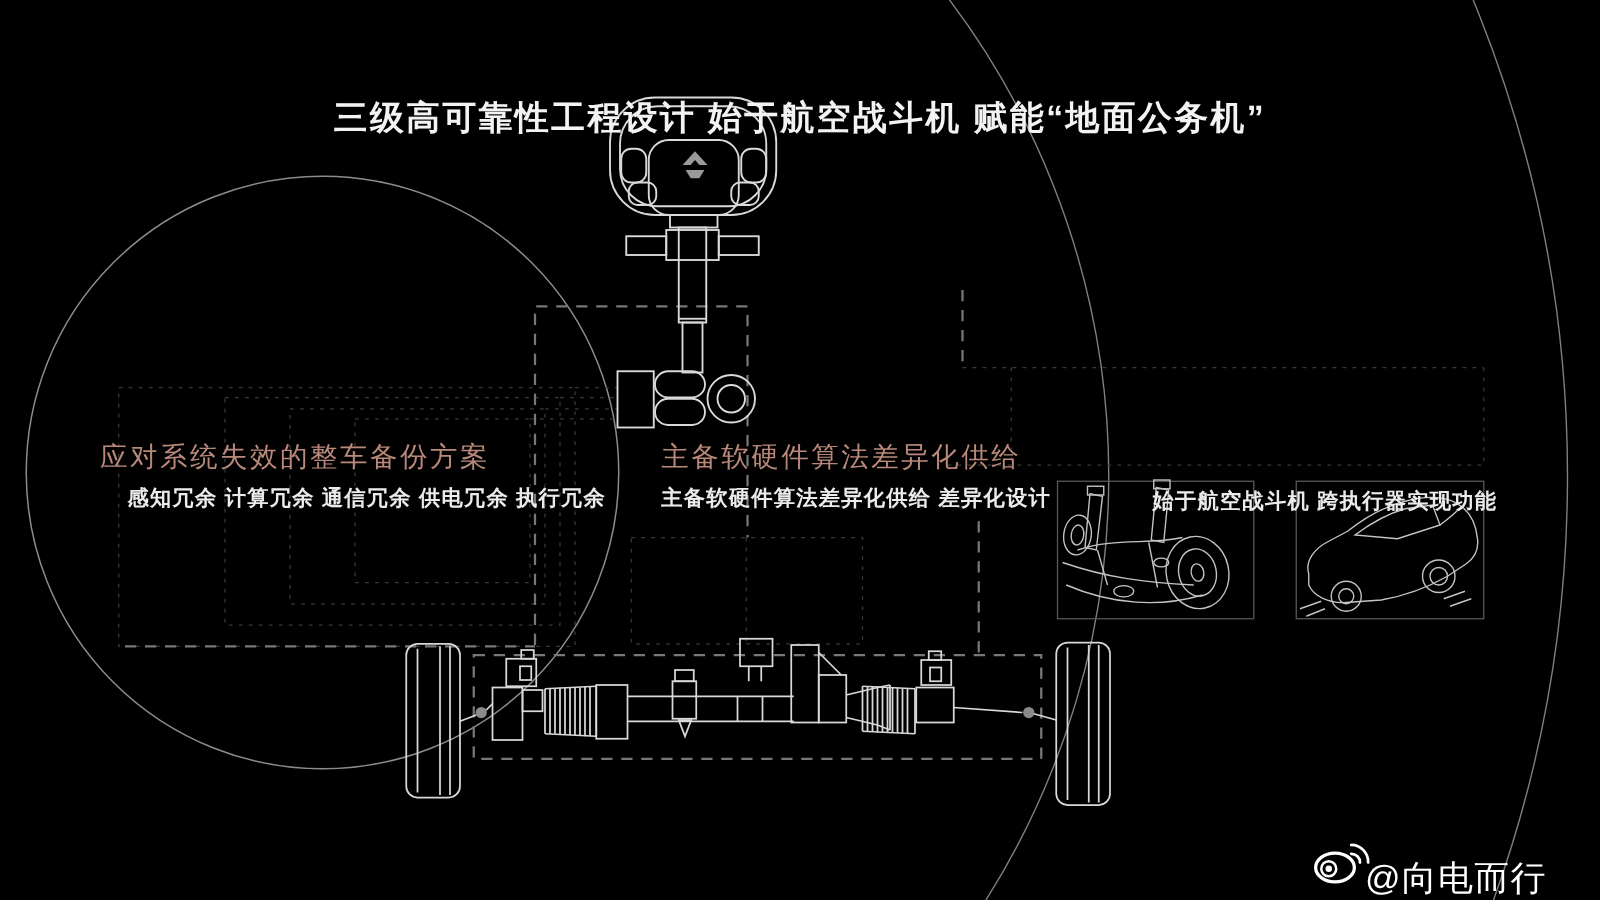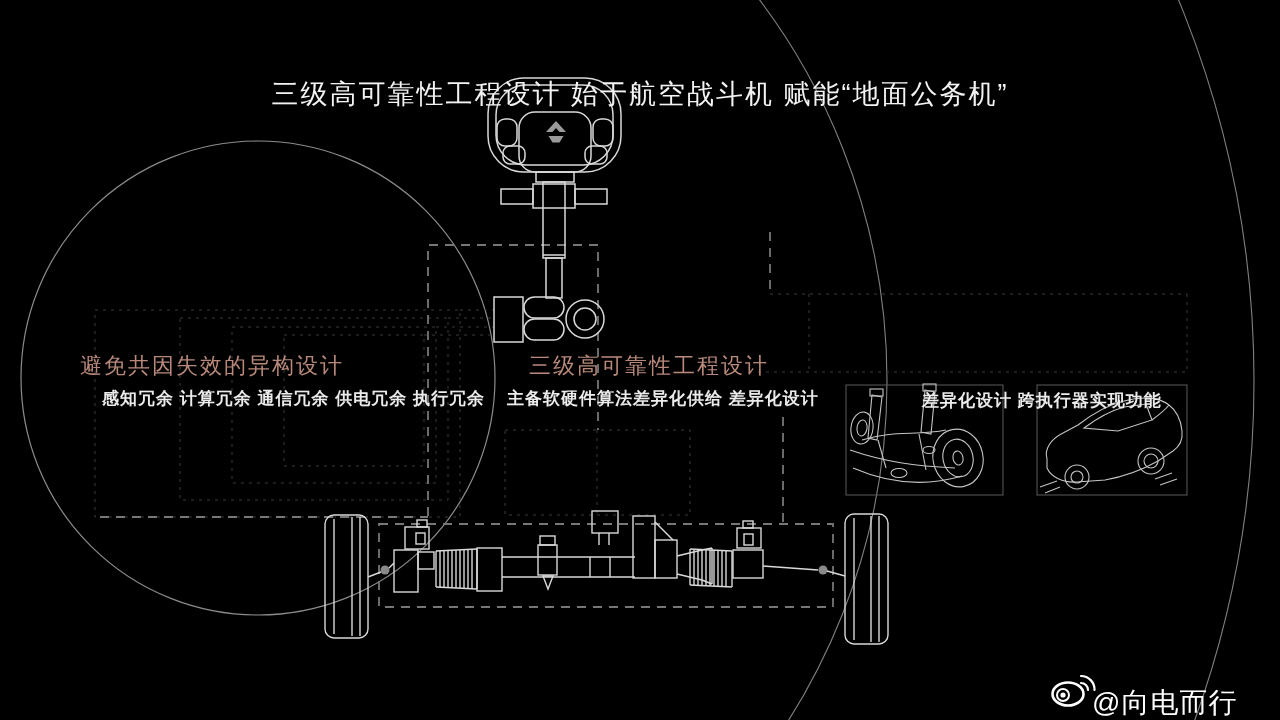--- a/index.html
+++ b/index.html
@@ -1,25 +1,25 @@
 <!DOCTYPE html>
 <html><head>
 <meta charset="utf-8">
 <style>
   html,body{margin:0;padding:0;background:#000;}
   .stage{position:relative;width:1280px;height:720px;background:#000;overflow:hidden;
          font-family:"Liberation Sans","DejaVu Sans",sans-serif;}
   .stage svg{position:absolute;left:0;top:0;}
   .txt{position:absolute;white-space:nowrap;}
-  .title{left:0;top:76px;width:1280px;text-align:center;font-size:27px;font-weight:400;
+  .title{left:0;top:76px;width:1280px;text-align:center;font-size:27px;font-weight:700;
          color:#f3f3f3;letter-spacing:2px;}
   .heading{font-size:22px;font-weight:400;color:#b8897a;letter-spacing:2px;}
   .subtitle{font-size:17px;font-weight:700;color:#ebebeb;letter-spacing:1px;}
   .h1{left:80px;top:351px;} .s1{left:78px;top:387px;margin-left:24px;}
-  .h2{left:529px;top:351px;} .s2{left:507px;top:387px;}
+  .h2{left:529px;top:351px;} .s2{left:529px;top:387px;}
   .h3{left:921px;top:354px;} .s3{left:922px;top:389px;}
   .watermark{left:1092px;top:672px;font-size:28px;font-weight:400;color:#fff;letter-spacing:1px;margin-top:12px;}
 </style>
 </head>
 <body>
 
 <div class="stage">
 
   <svg width="1280" height="720" viewBox="0 0 1280 720">
 
@@ -211,22 +211,22 @@
       <ellipse cx="1068" cy="694" rx="15.5" ry="11.5" stroke-width="2.6"></ellipse>
       <circle cx="1063" cy="695" r="6" stroke-width="2"></circle>
       <circle cx="1063" cy="695" r="2.6" fill="#ffffff" stroke="none"></circle>
       <path d="M1081,683 A7,7 0 0 1 1088,690" stroke-width="2.2"></path>
       <path d="M1081,676 A13.5,13.5 0 0 1 1094.5,690" stroke-width="2.2"></path>
     </g>
   </svg>
 
   <div class="txt title">三级高可靠性工程设计 始于航空战斗机 赋能“地面公务机”</div>
 
-  <div class="txt heading h1">避免共因失效的异构设计</div>
+  <div class="txt heading h1">应对系统失效的整车备份方案</div>
   <div class="txt subtitle s1">感知冗余 计算冗余 通信冗余 供电冗余 执行冗余</div>
 
-  <div class="txt heading h2">三级高可靠性工程设计</div>
+  <div class="txt heading h2">主备软硬件算法差异化供给</div>
   <div class="txt subtitle s2">主备软硬件算法差异化供给 差异化设计</div>
 
-  <div class="txt subtitle s3">差异化设计 跨执行器实现功能</div>
+  <div class="txt subtitle s3">始于航空战斗机 跨执行器实现功能</div>
 
   <div class="txt watermark">@向电而行</div>
 </div>
 
 </body></html>

